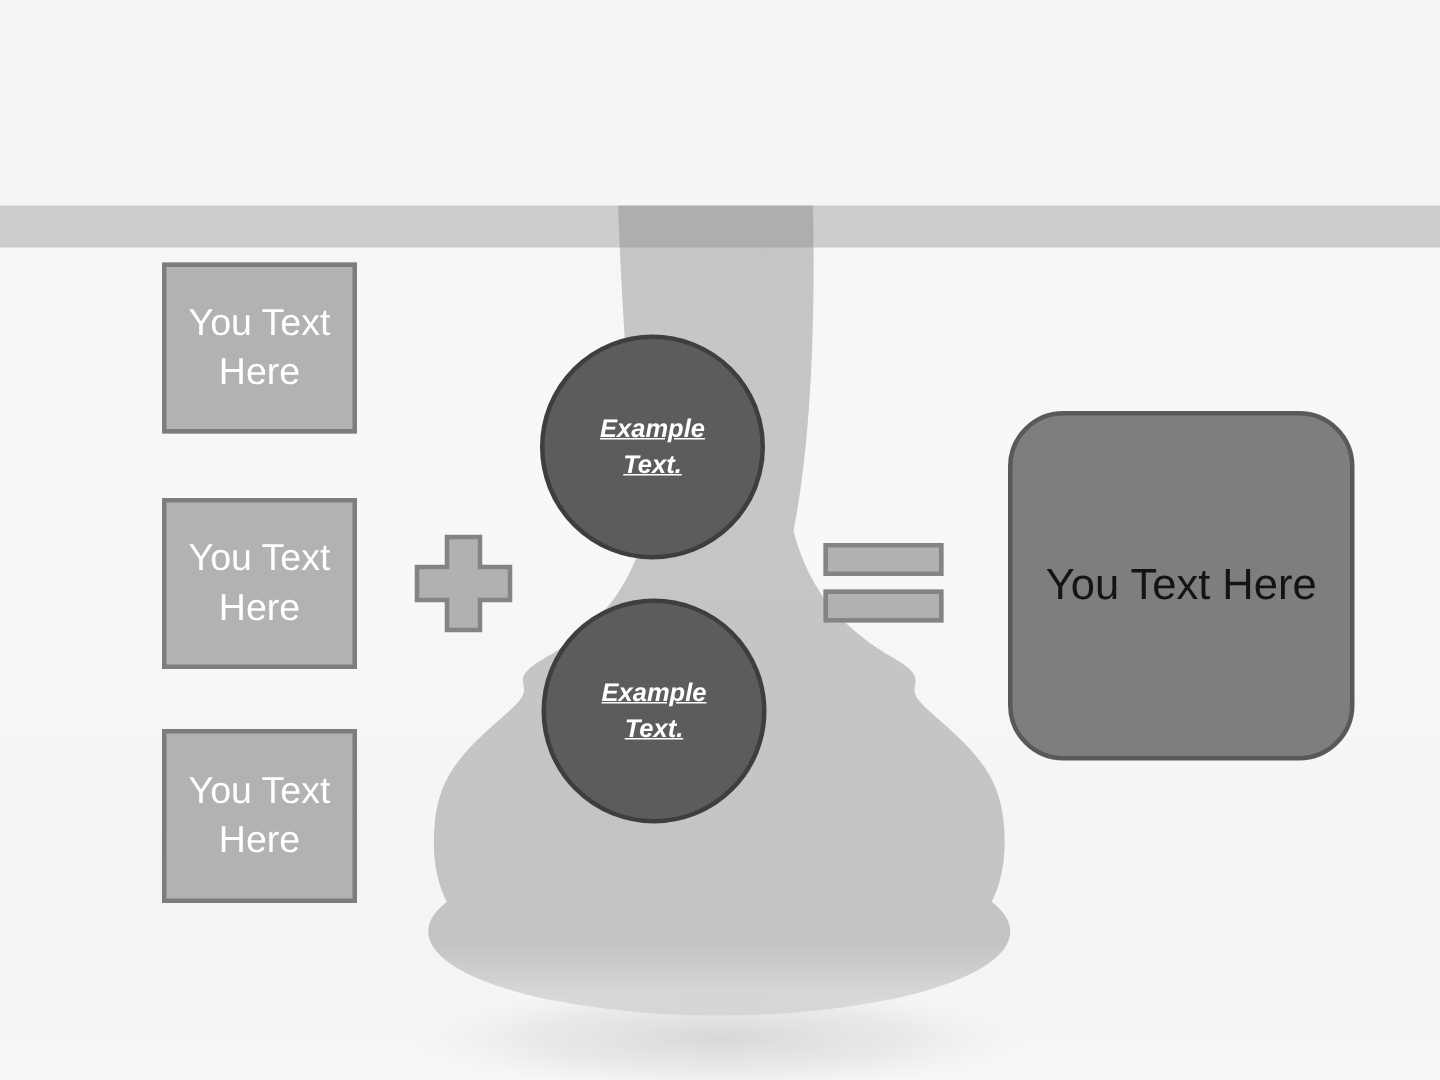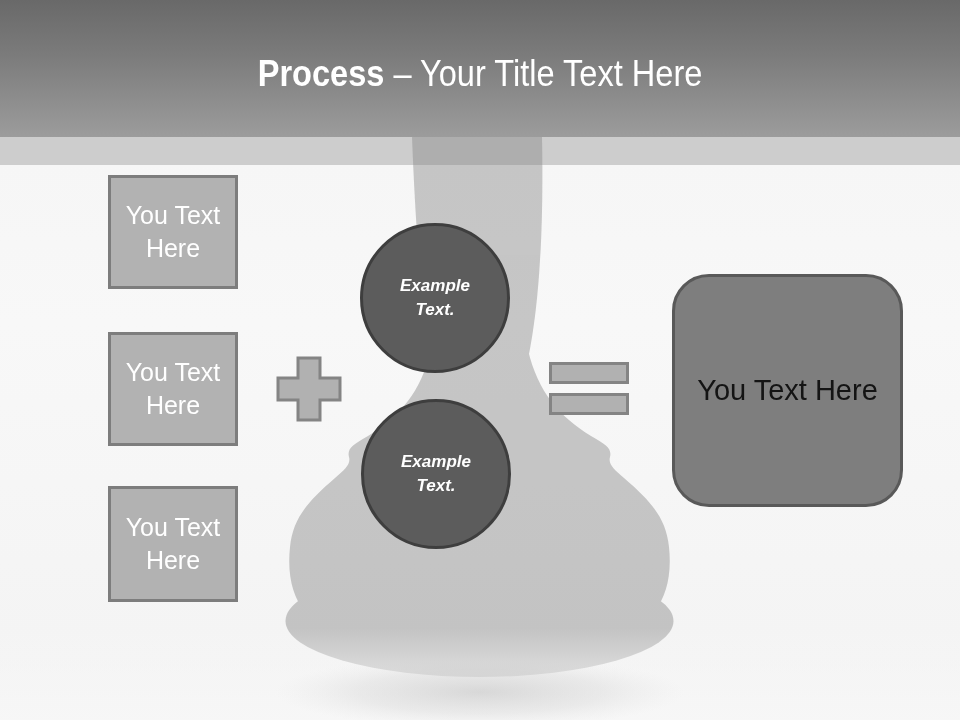--- a/index.html
+++ b/index.html
@@ -49,21 +49,21 @@
   }
   .eq-bar.top { top:0; } .eq-bar.bottom { top:31px; }
   
   .circle {
     position:absolute; width:150px; height:150px; border-radius:50%;
     background:var(--circle_fill,#5c5c5c); border:3px solid var(--circle_border,#3e3e3e);
     box-sizing:border-box; display:flex; align-items:center; justify-content:center;
     color:var(--circle_text,#ffffff); font-size:17px; font-weight:bold; font-style:italic;
     line-height:24px; text-align:center;
   }
-  .circle span { display:block; width:88px; }
+  .circle span { display:block; width:88px;text-decoration:underline; }
   .circle1 { left:360px; top:223px; } .circle2 { left:361px; top:399px; }
   
   .result {
     position:absolute; left:672px; top:274px; width:231px; height:233px;
     border-radius:37px; background:var(--result_fill,#7e7e7e);
     border:3px solid var(--result_border,#595959); box-sizing:border-box;
     display:flex; align-items:center; justify-content:center;
     color:var(--result_text,#141414); font-size:29px; text-align:center;
   }
 </style>
@@ -101,25 +101,20 @@
                C 666,519 653,503 624,478
                C 614,469 608,464 610,457
                C 612,449 607,445 591,436
                C 559,416 538,392 528,350 Z"></path>
       <ellipse cx="479.5" cy="621" rx="194" ry="56"></ellipse>
     </g>
     <rect x="0" y="628" width="960" height="92" fill="url(#fadeBottom)"></rect>
     <ellipse cx="480" cy="692" rx="205" ry="36" fill="url(#reflGrad)" opacity="0.55"></ellipse>
   </svg>
 
-  <div class="header">
-    <div class="title">
-      <span class="bold">Process</span><span> – Your Title Text Here</span>
-    </div>
-  </div>
 
   <div class="textbox box1">
     <span>You Text Here</span>
   </div>
   <div class="textbox box2">
     <span>You Text Here</span>
   </div>
   <div class="textbox box3">
     <span>You Text Here</span>
   </div>

